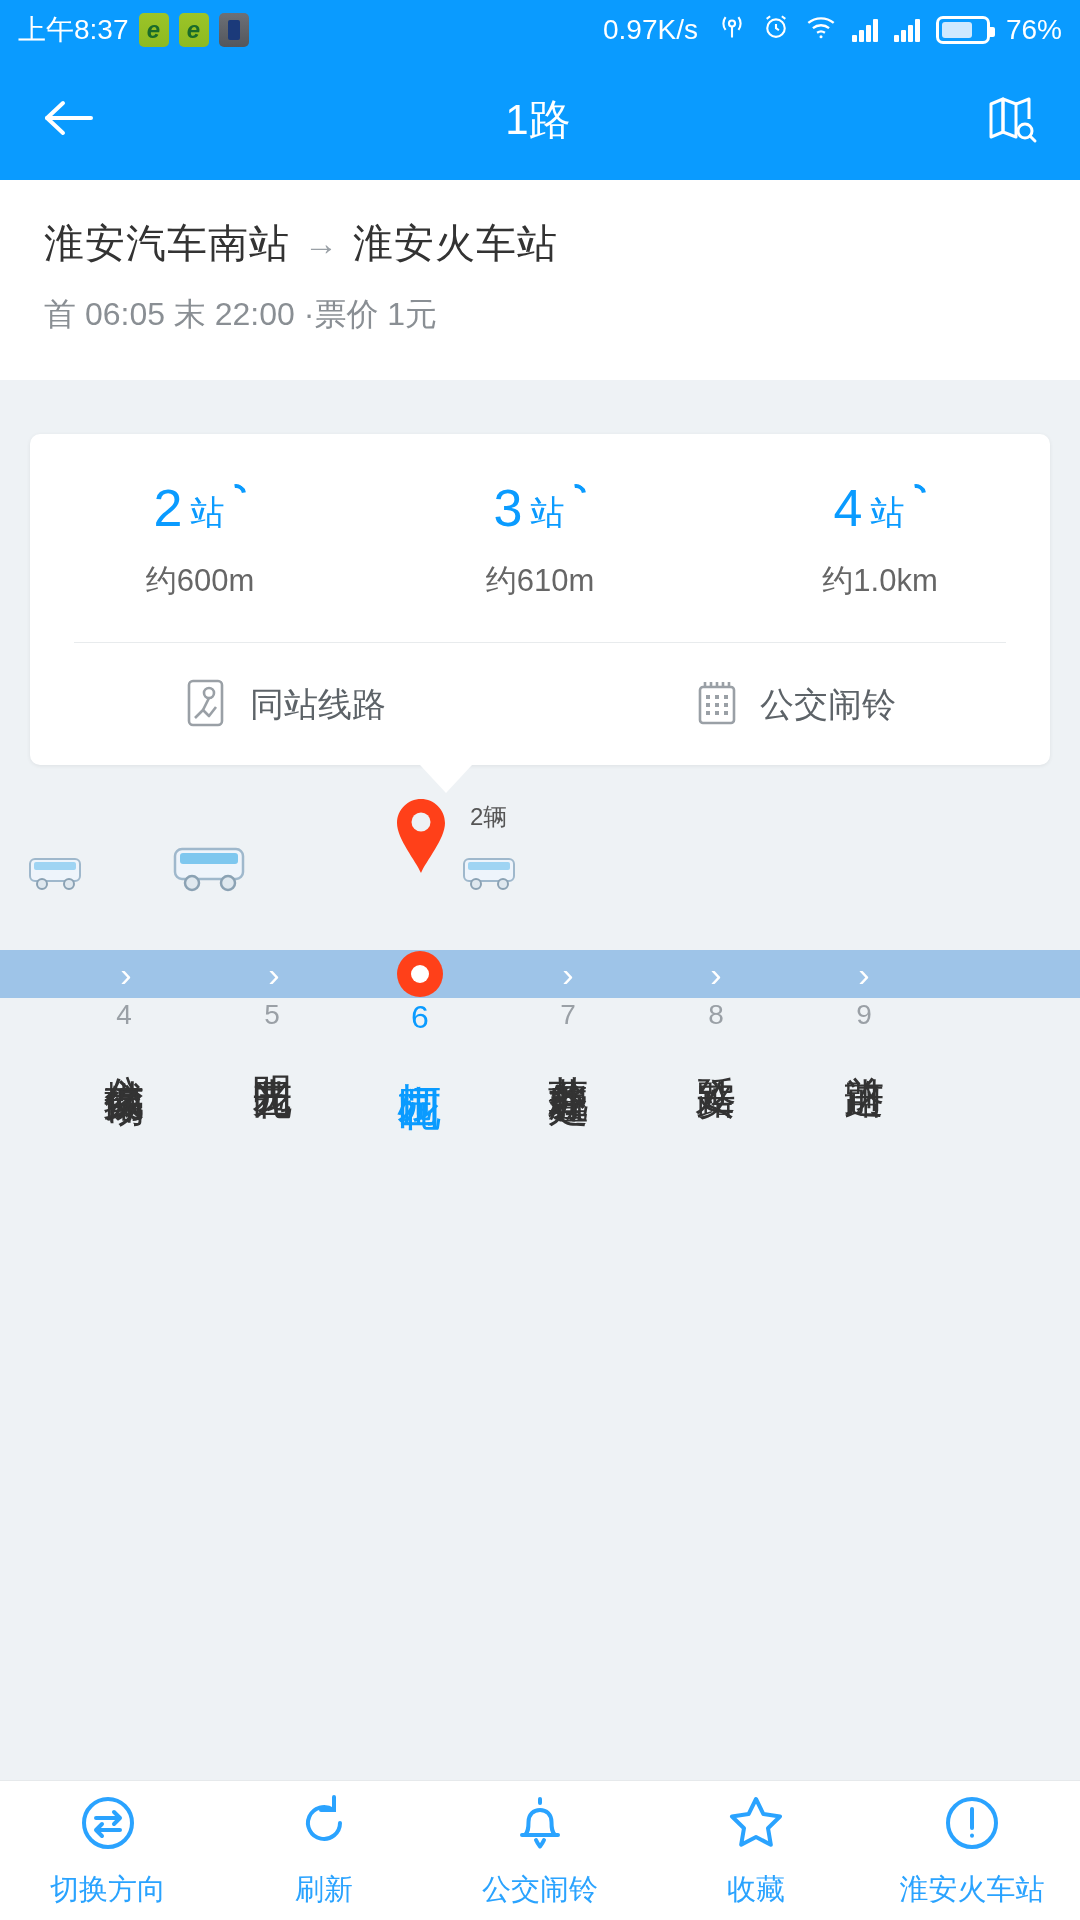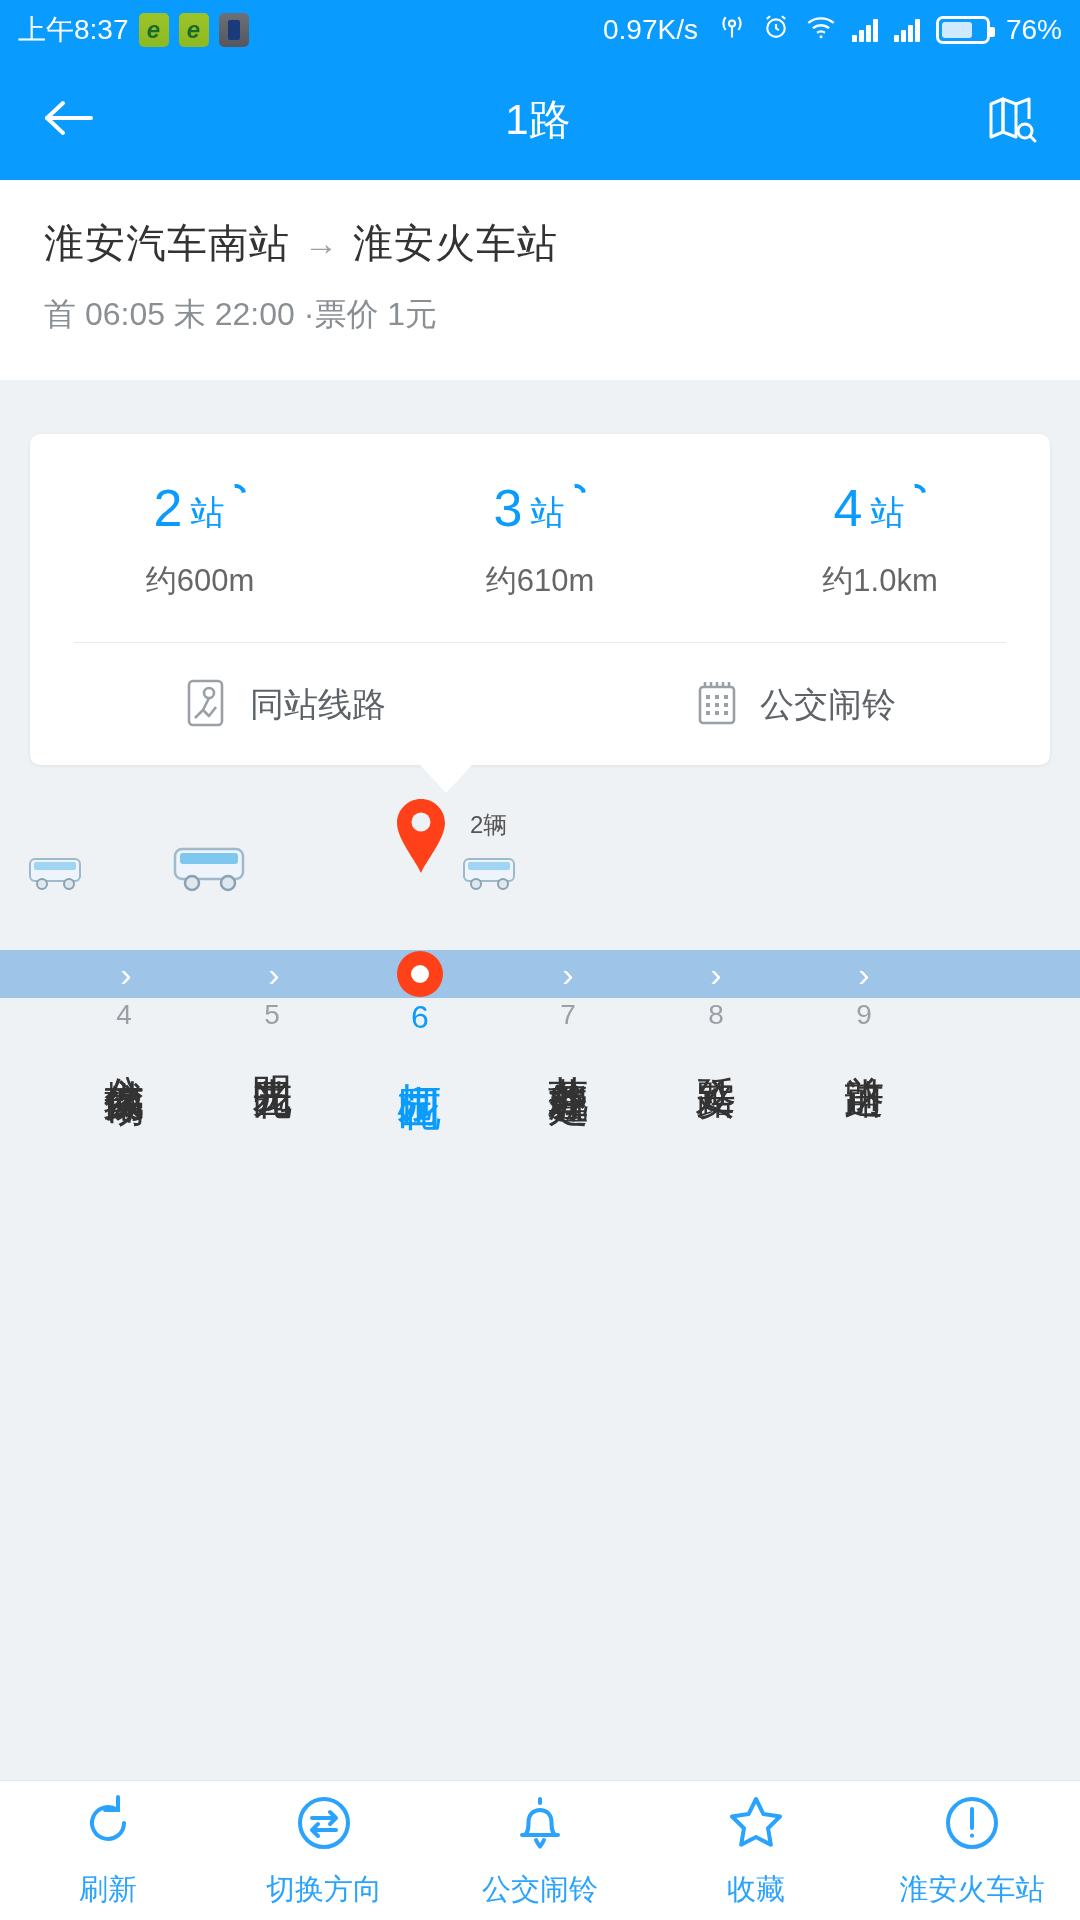--- a/index.html
+++ b/index.html
@@ -325,21 +325,21 @@
     </svg>
   </span>
 
   <span class="pin" style="left:392px; top:32px;">
     <svg width="58" height="78" viewBox="0 0 58 78">
       <path d="M29 2C16 2 5 12.6 5 26c0 16 19 38 24 50 5-12 24-34 24-50C53 12.6 42 2 29 2z" fill="#ff4019"></path>
       <circle cx="29" cy="25" r="9.5" fill="#eef2f5"></circle>
     </svg>
   </span>
 
-  <span class="bus-count" style="left:470px; top:44px;">2辆</span>
+  <span class="bus-count" style="left:470px; top:36px;">2辆</span>
 
   <span class="bus-icon small" style="left:460px; top:88px;">
     <svg width="62" height="40" viewBox="0 0 62 40">
       <rect x="4" y="6" width="50" height="22" rx="5" fill="#eef4fb" stroke="#9fb8cc" stroke-width="2"></rect>
       <rect x="8" y="9" width="42" height="8" rx="2" fill="#9fd4f3"></rect>
       <circle cx="16" cy="31" r="5" fill="#dfe8ef" stroke="#8ba2b4" stroke-width="2"></circle>
       <circle cx="43" cy="31" r="5" fill="#dfe8ef" stroke="#8ba2b4" stroke-width="2"></circle>
     </svg>
   </span>
 </div>
@@ -379,37 +379,37 @@
   <div class="station" style="left:864px">
     <div class="st-num">9</div>
     <div class="st-name">前进路</div>
   </div>
 </div>
 
 <div class="bottombar">
 
   <div class="bb-item">
     <span>
-      <svg width="62" height="62" viewBox="0 0 62 62" fill="none" stroke="#2aa3ff" stroke-width="4" stroke-linecap="round">
-        <path d="M47 31a16 16 0 1 1-6.8-13.1"></path>
-        <path d="M41 5v13h-13"></path>
-      </svg>
-    </span>
-    <span class="bb-label">刷新</span>
-  </div>
-
-  <div class="bb-item">
-    <span>
       <svg width="62" height="62" viewBox="0 0 62 62" fill="none" stroke="#2aa3ff" stroke-width="4" stroke-linecap="round" stroke-linejoin="round">
         <circle cx="31" cy="31" r="24"></circle>
         <path d="M19 26h24M37 20l6 6-6 6"></path>
         <path d="M43 38H19M25 32l-6 6 6 6"></path>
       </svg>
     </span>
     <span class="bb-label">切换方向</span>
+  </div>
+
+  <div class="bb-item">
+    <span>
+      <svg width="62" height="62" viewBox="0 0 62 62" fill="none" stroke="#2aa3ff" stroke-width="4" stroke-linecap="round">
+        <path d="M47 31a16 16 0 1 1-6.8-13.1"></path>
+        <path d="M41 5v13h-13"></path>
+      </svg>
+    </span>
+    <span class="bb-label">刷新</span>
   </div>
 
   <div class="bb-item">
     <span>
       <svg width="62" height="62" viewBox="0 0 62 62" fill="none" stroke="#2aa3ff" stroke-width="4" stroke-linecap="round" stroke-linejoin="round">
         <path d="M31 7v4"></path>
         <path d="M16 43c3-3 3.5-6 3.5-13 0-7.5 5-12 11.5-12s11.5 4.5 11.5 12c0 7 .5 10 3.5 13z"></path>
         <path d="M13 43h36"></path>
         <path d="M27 48c1.3 3 2.8 5 4 6.5 1.2-1.5 2.7-3.5 4-6.5"></path>
       </svg>

